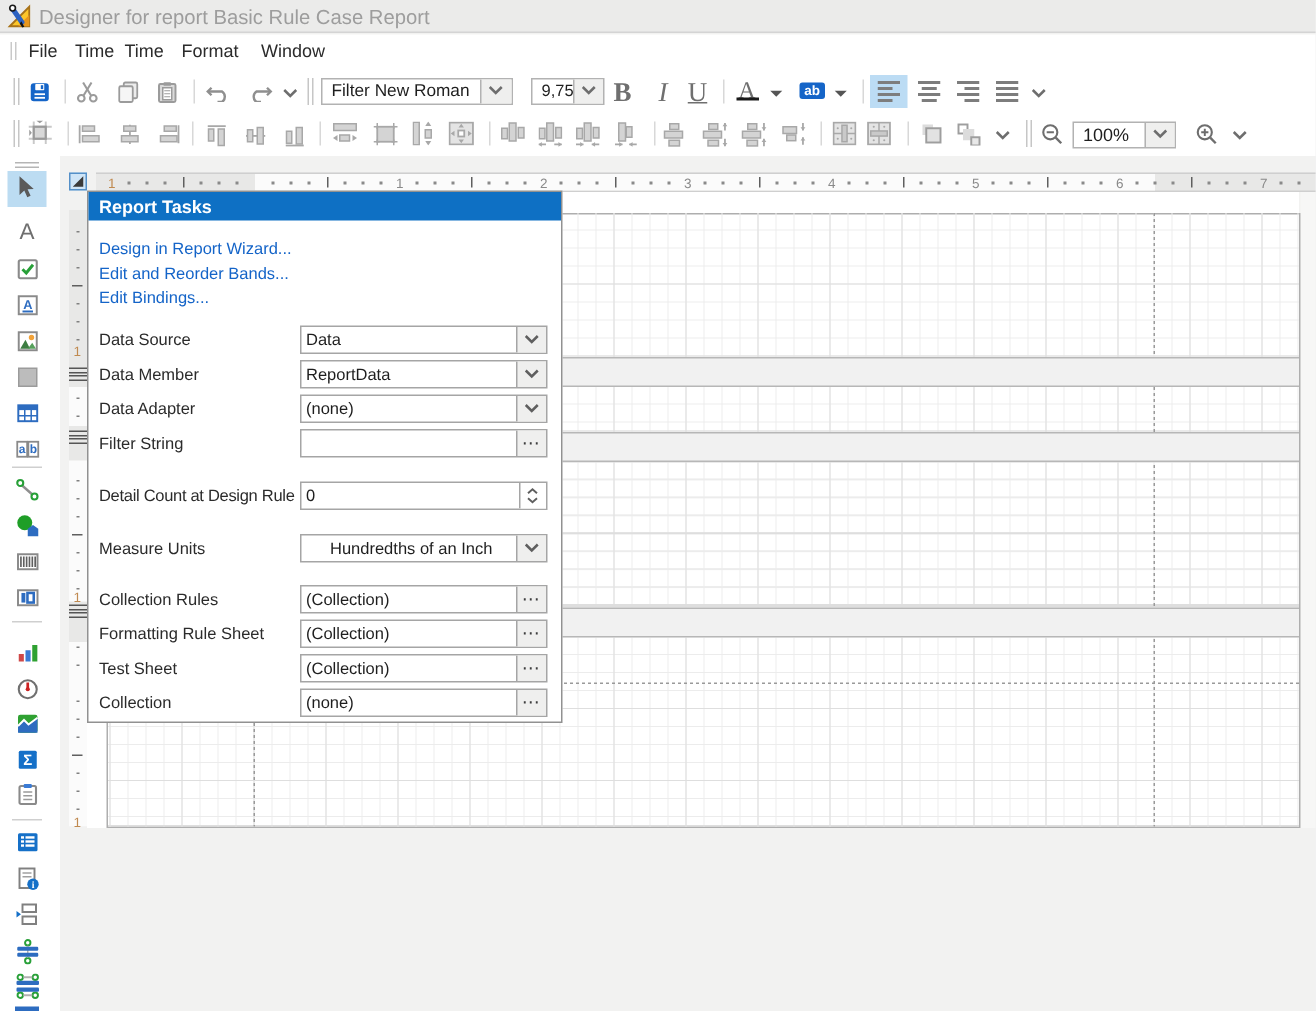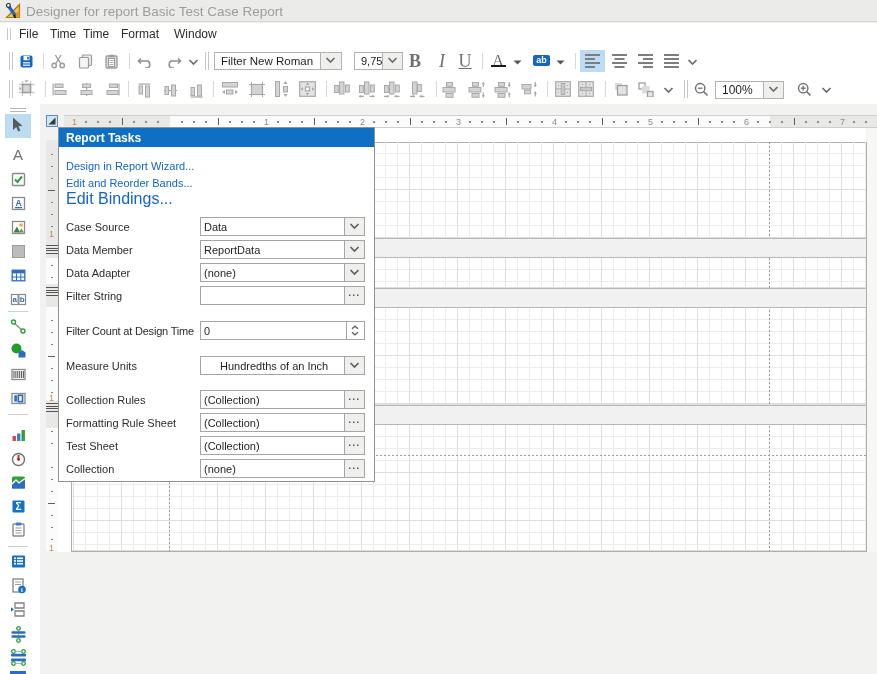--- a/index.html
+++ b/index.html
@@ -12,21 +12,21 @@
 <div class="ab" style="left:0;top:0;width:877px;height:674px;background:#f2f2f1">
 
 <div class="ab" style="left:0;top:0;width:877px;height:22px;background:#ebebea;border-bottom:1px solid #d4d4d4"></div>
 <svg class="ab" style="left:4px;top:2px" width="18" height="18" viewBox="0 0 18 18">
  <polygon points="2.5,15.5 15.5,2.5 15.5,15.5" fill="#fcc62b" stroke="#a8731a" stroke-width="1.2"></polygon>
  <polygon points="8,15.5 15.5,8 15.5,15.5" fill="#e8961c"></polygon>
  <line x1="4.6" y1="4.2" x2="10.6" y2="12.8" stroke="#2d62c2" stroke-width="3.4" stroke-linecap="round"></line>
  <circle cx="4.4" cy="3.4" r="1.9" fill="#fff" stroke="#1a1a1a" stroke-width="1.1"></circle>
  <polygon points="10.2,12.2 12.2,15.8 10.8,16.3 9.2,13.7" fill="#111"></polygon>
 </svg>
-<div class="ab" style="left:26px;top:0;height:22px;line-height:23px;font-size:13.5px;color:#9d9d9d">Designer for report Basic Test Case Report</div>
+<div class="ab" style="left:26px;top:0;height:22px;line-height:23px;font-size:13.5px;color:#9d9d9d">Designer for report Basic Rule Case Report</div>
 
 <div class="ab" style="left:0;top:23px;width:877px;height:23px;background:#fff"></div>
 <div class="ab" style="left:7px;top:28px;width:1px;height:12px;background:#c9c9c9"></div>
 <div class="ab" style="left:10px;top:28px;width:1px;height:12px;background:#c9c9c9"></div>
 <div class="ab t12" style="left:19px;top:23px;height:22px;line-height:23px">File</div>
 <div class="ab t12" style="left:50px;top:23px;height:22px;line-height:23px">Time</div>
 <div class="ab t12" style="left:83px;top:23px;height:22px;line-height:23px">Time</div>
 <div class="ab t12" style="left:121px;top:23px;height:22px;line-height:23px">Format</div>
 <div class="ab t12" style="left:174px;top:23px;height:22px;line-height:23px">Window</div>
 <div class="ab" style="left:0;top:46px;width:877px;height:58px;background:#fff"></div>
@@ -563,22 +563,22 @@
       <rect x="1" y="4.8" width="15" height="2.8" rx="0.8" fill="#2d6cc0"></rect>
       <rect x="1" y="9.4" width="15" height="2.8" rx="0.8" fill="#2d6cc0"></rect>
     </svg>
 <div class="ab" style="left:10px;top:671px;width:16px;height:3px;background:#2d6cc0"></div>
 
 <div class="ab" style="left:58px;top:127px;width:317px;height:355px;background:#fff;border:1px solid #919191"></div>
 <div class="ab" style="left:59px;top:128px;width:315px;height:19px;background:#0e70c4"></div>
 <div class="ab" style="left:66px;top:128px;height:19px;line-height:20px;font-size:12px;font-weight:bold;color:#fff">Report Tasks</div>
 <div class="ab" style="left:66px;top:160px;height:12px;line-height:12px;font-size:11px;color:#1464c8">Design in Report Wizard...</div>
 <div class="ab" style="left:66px;top:176.5px;height:12px;line-height:12px;font-size:11px;color:#1464c8">Edit and Reorder Bands...</div>
-<div class="ab" style="left:66px;top:193px;height:12px;line-height:12px;font-size:16px;color:#1464c8">Edit Bindings...</div>
-<div class="ab" style="left:66px;top:216.5px;height:19px;line-height:20px;font-size:11px;color:#2b2b2b">Case Source</div>
+<div class="ab" style="left:66px;top:193px;height:12px;line-height:12px;font-size:11px;color:#1464c8">Edit Bindings...</div>
+<div class="ab" style="left:66px;top:216.5px;height:19px;line-height:20px;font-size:11px;color:#2b2b2b">Data Source</div>
 <div class="ab" style="left:200px;top:216.5px;width:165px;height:19px;background:#fff;border:1px solid #a5a5a5"></div>
 <div class="ab" style="left:204px;top:216.5px;height:19px;line-height:20px;font-size:11px;color:#1e1e1e">Data</div>
 <div class="ab" style="left:344px;top:217.5px;width:20px;height:17px;background:#efefee;border-left:1px solid #a5a5a5"></div>
 <svg class="ab" style="left:349px;top:222.5px" width="11" height="7" viewBox="0 0 11 7">
       <path d="M1.5,1 L5.5,5 L9.5,1" fill="none" stroke="#5f5f5f" stroke-width="1.7"></path>
     </svg>
 <div class="ab" style="left:66px;top:239.5px;height:19px;line-height:20px;font-size:11px;color:#2b2b2b">Data Member</div>
 <div class="ab" style="left:200px;top:239.5px;width:165px;height:19px;background:#fff;border:1px solid #a5a5a5"></div>
 <div class="ab" style="left:204px;top:239.5px;height:19px;line-height:20px;font-size:11px;color:#1e1e1e">ReportData</div>
 <div class="ab" style="left:344px;top:240.5px;width:20px;height:17px;background:#efefee;border-left:1px solid #a5a5a5"></div>
@@ -589,21 +589,21 @@
 <div class="ab" style="left:200px;top:262.5px;width:165px;height:19px;background:#fff;border:1px solid #a5a5a5"></div>
 <div class="ab" style="left:204px;top:262.5px;height:19px;line-height:20px;font-size:11px;color:#1e1e1e">(none)</div>
 <div class="ab" style="left:344px;top:263.5px;width:20px;height:17px;background:#efefee;border-left:1px solid #a5a5a5"></div>
 <svg class="ab" style="left:349px;top:268.5px" width="11" height="7" viewBox="0 0 11 7">
       <path d="M1.5,1 L5.5,5 L9.5,1" fill="none" stroke="#5f5f5f" stroke-width="1.7"></path>
     </svg>
 <div class="ab" style="left:66px;top:285.5px;height:19px;line-height:20px;font-size:11px;color:#2b2b2b">Filter String</div>
 <div class="ab" style="left:200px;top:285.5px;width:165px;height:19px;background:#fff;border:1px solid #a5a5a5"></div>
 <div class="ab" style="left:344px;top:286.5px;width:20px;height:17px;background:#efefee;border-left:1px solid #a5a5a5"></div>
 <div class="ab" style="left:344px;top:285.5px;width:20px;height:19px;text-align:center;line-height:19px;font-size:12px;letter-spacing:0.5px;color:#3c3c3c">⋯</div>
-<div class="ab" style="left:66px;top:320.5px;height:19px;line-height:20px;font-size:11px;letter-spacing:-0.2px;color:#2b2b2b">Filter Count at Design Time</div>
+<div class="ab" style="left:66px;top:320.5px;height:19px;line-height:20px;font-size:11px;letter-spacing:-0.2px;color:#2b2b2b">Detail Count at Design Rule</div>
 <div class="ab" style="left:200px;top:320.5px;width:165px;height:19px;background:#fff;border:1px solid #a5a5a5"></div>
 <div class="ab" style="left:204px;top:320.5px;height:19px;line-height:20px;font-size:11px;color:#1e1e1e">0</div>
 <div class="ab" style="left:346px;top:321.5px;width:18px;height:17px;background:#fff;border-left:1px solid #a5a5a5"></div>
 <svg class="ab" style="left:351px;top:324.5px" width="8" height="5" viewBox="0 0 8 5">
       <path d="M1,3.8 L4,1.2 L7,3.8" fill="none" stroke="#5f5f5f" stroke-width="1.3"></path>
     </svg>
 <svg class="ab" style="left:351px;top:330.5px" width="8" height="5" viewBox="0 0 8 5">
       <path d="M1,1.2 L4,3.8 L7,1.2" fill="none" stroke="#5f5f5f" stroke-width="1.3"></path>
     </svg>
 <div class="ab" style="left:66px;top:355.5px;height:19px;line-height:20px;font-size:11px;color:#2b2b2b">Measure Units</div>

